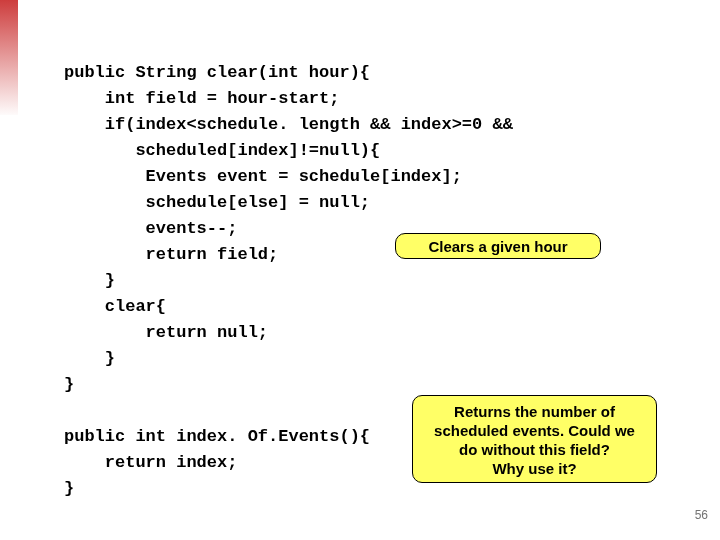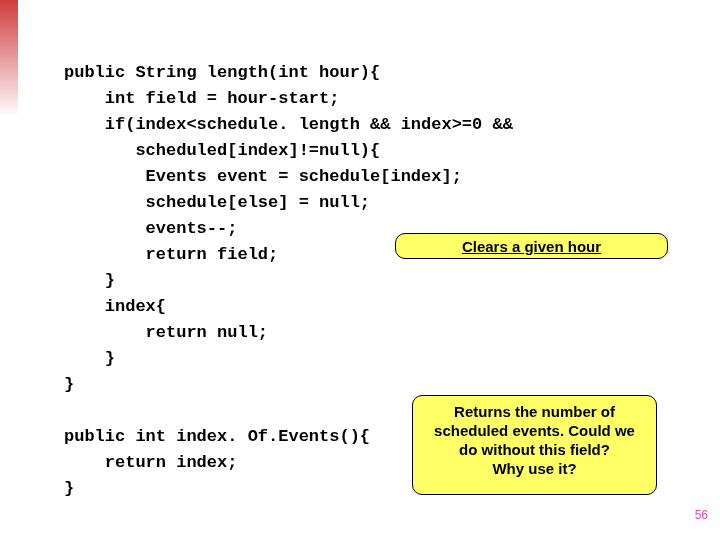--- a/index.html
+++ b/index.html
@@ -39,57 +39,56 @@
     font-weight: bold;
     font-size: 15px;
     color: #000;
     text-align: center;
     padding: 4px 10px;
     box-sizing: border-box;
   }
   .callout1 {
     top: 233px;
     left: 395px;
-    width: 273px;
+    width: 206px;
     height: 26px;
     line-height: 18px;
-    text-decoration: underline;
   }
   .callout2 {
     top: 395px;
     left: 412px;
     width: 245px;
-    height: 100px;
+    height: 88px;
     line-height: 19px;
     padding-top: 6px;
   }
   .page-num {
     position: absolute;
     bottom: 18px;
     right: 12px;
     font-family: Arial, Helvetica, sans-serif;
     font-size: 12px;
-    color: #ec4899;
+    color: #737373;
   }
 </style>
 </head>
 <body>
 
 <div class="accent-bar"></div>
 
-<div class="code-block"><span>public String length(int hour){</span>
+<div class="code-block"><span>public String clear(int hour){</span>
 <span>    int field = hour-start;</span>
 <span>    if(index&lt;schedule. length &amp;&amp; index&gt;=0 &amp;&amp;</span>
 <span>       scheduled[index]!=null){</span>
 <span>        Events event = schedule[index];</span>
 <span>        schedule[else] = null;</span>
 <span>        events--;</span>
 <span>        return field;</span>
 <span>    }</span>
-<span>    index{</span>
+<span>    clear{</span>
 <span>        return null;</span>
 <span>    }</span>
 <span>}</span>
 <span></span>
 <span>public int index. Of.Events(){</span>
 <span>    return index;</span>
 <span>}</span></div>
 
 <div class="callout callout1">
   <span>Clears a given hour</span>

